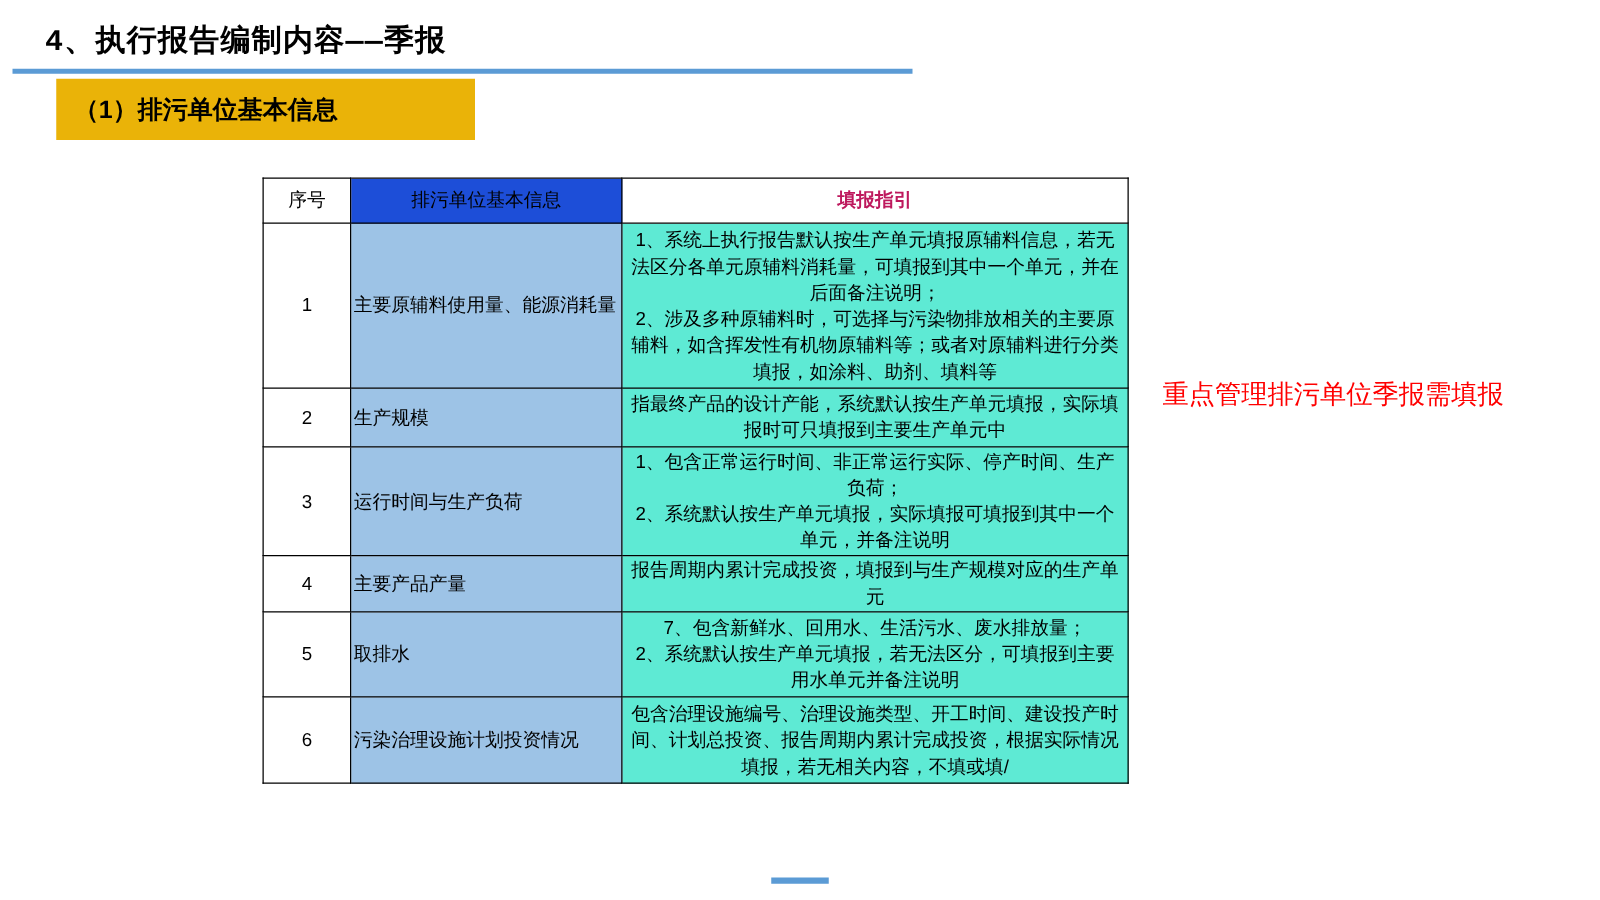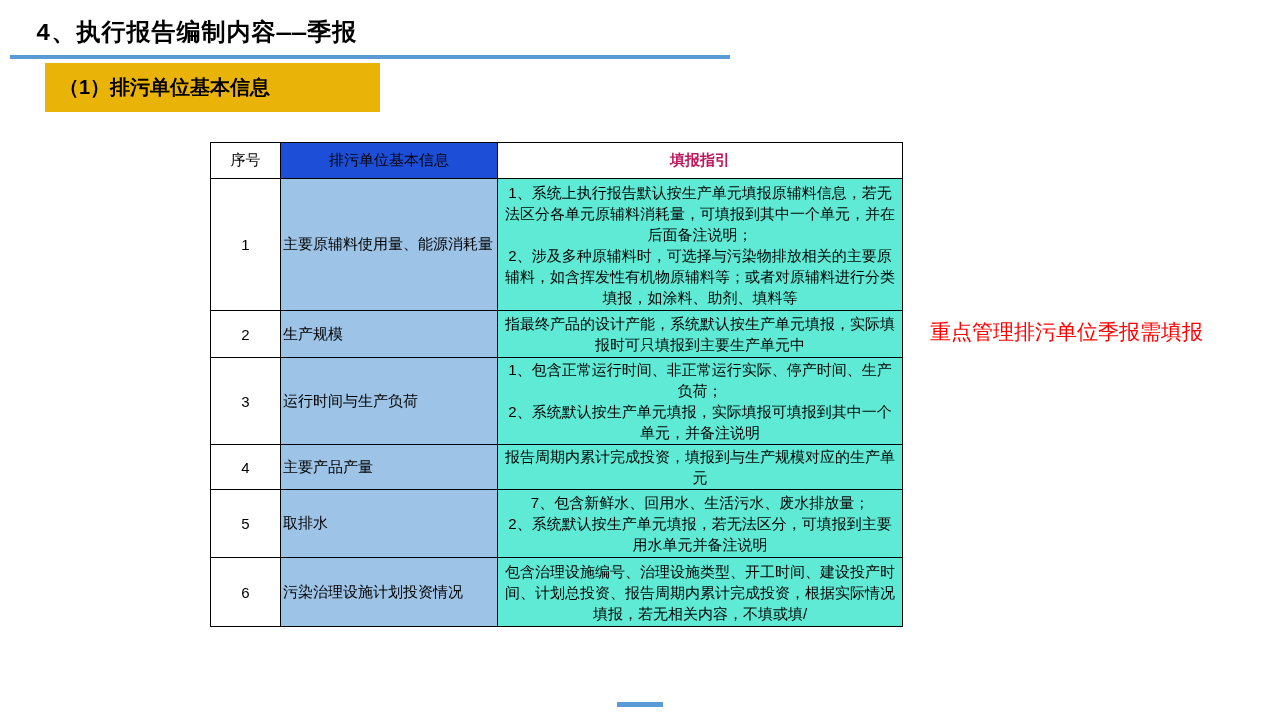--- a/index.html
+++ b/index.html
@@ -65,21 +65,20 @@
     text-align: center;
     line-height: 21px;
   }
   .side-note {
     position: absolute;
     left: 930px; top: 296px;
     color: #FF0000;
     font-size: 21px;
     line-height: 39px;
     white-space: nowrap;
-    margin-top: 16px;
   }
   .footer-dash {
     position: absolute;
     left: 617px; top: 702px;
     width: 46px; height: 5px;
     background: #5B9BD5;
   }
 </style>
 </head>
 <body>

